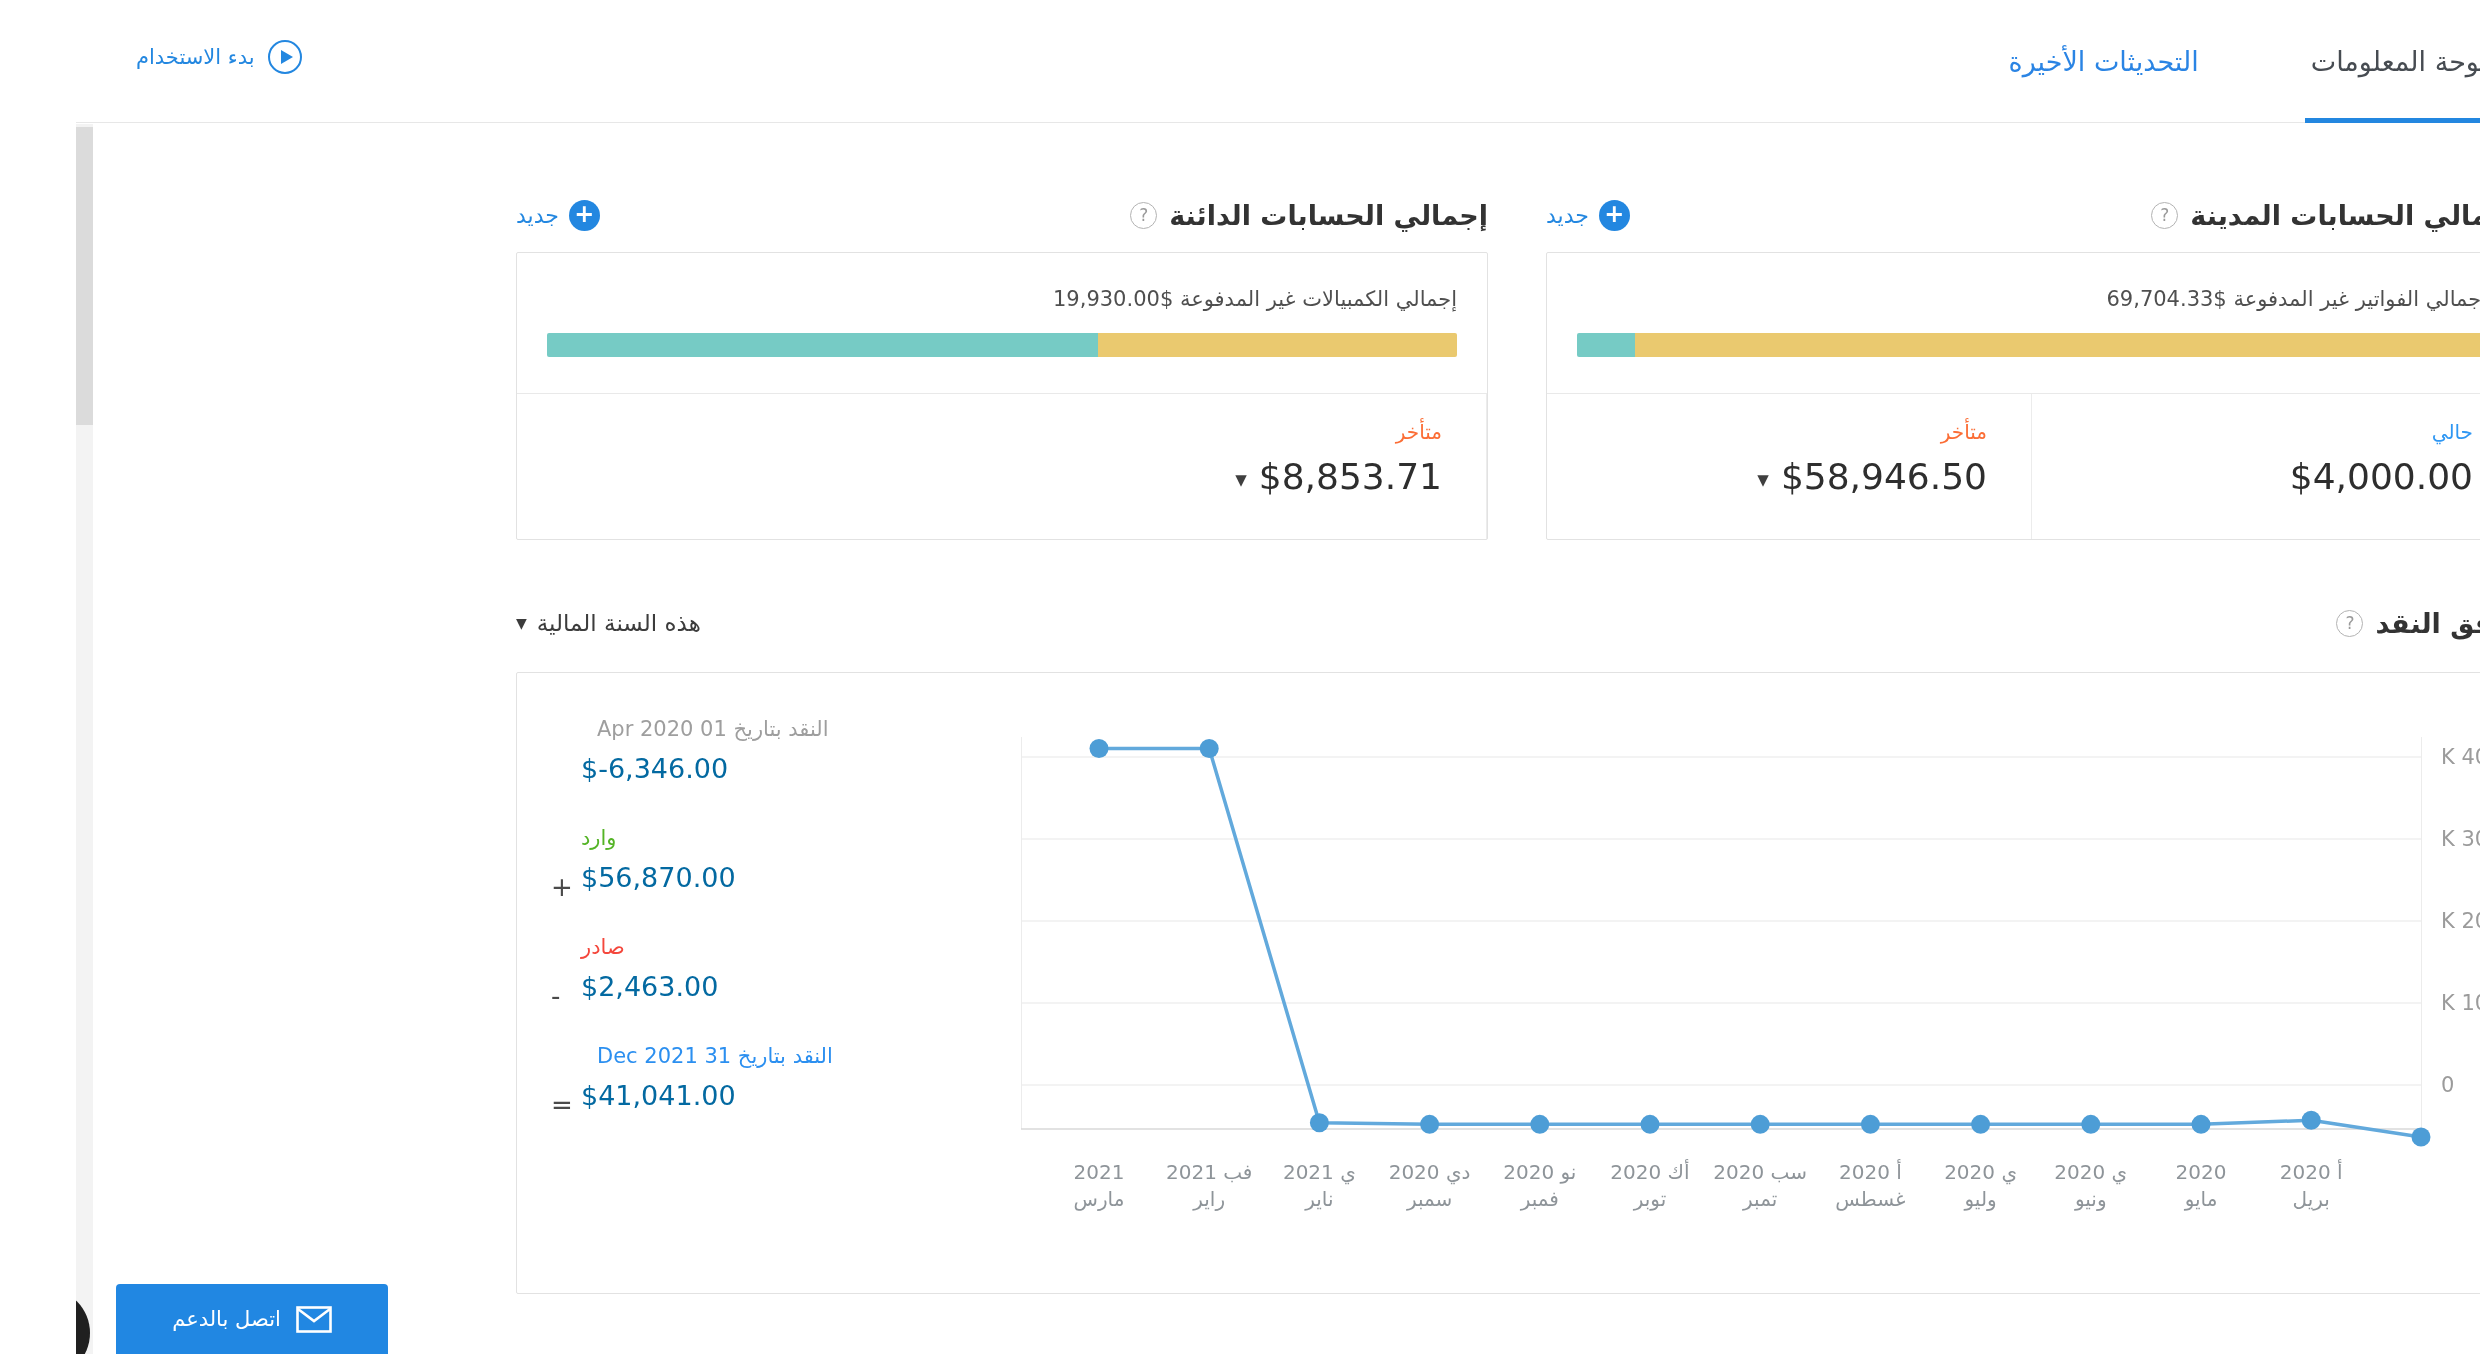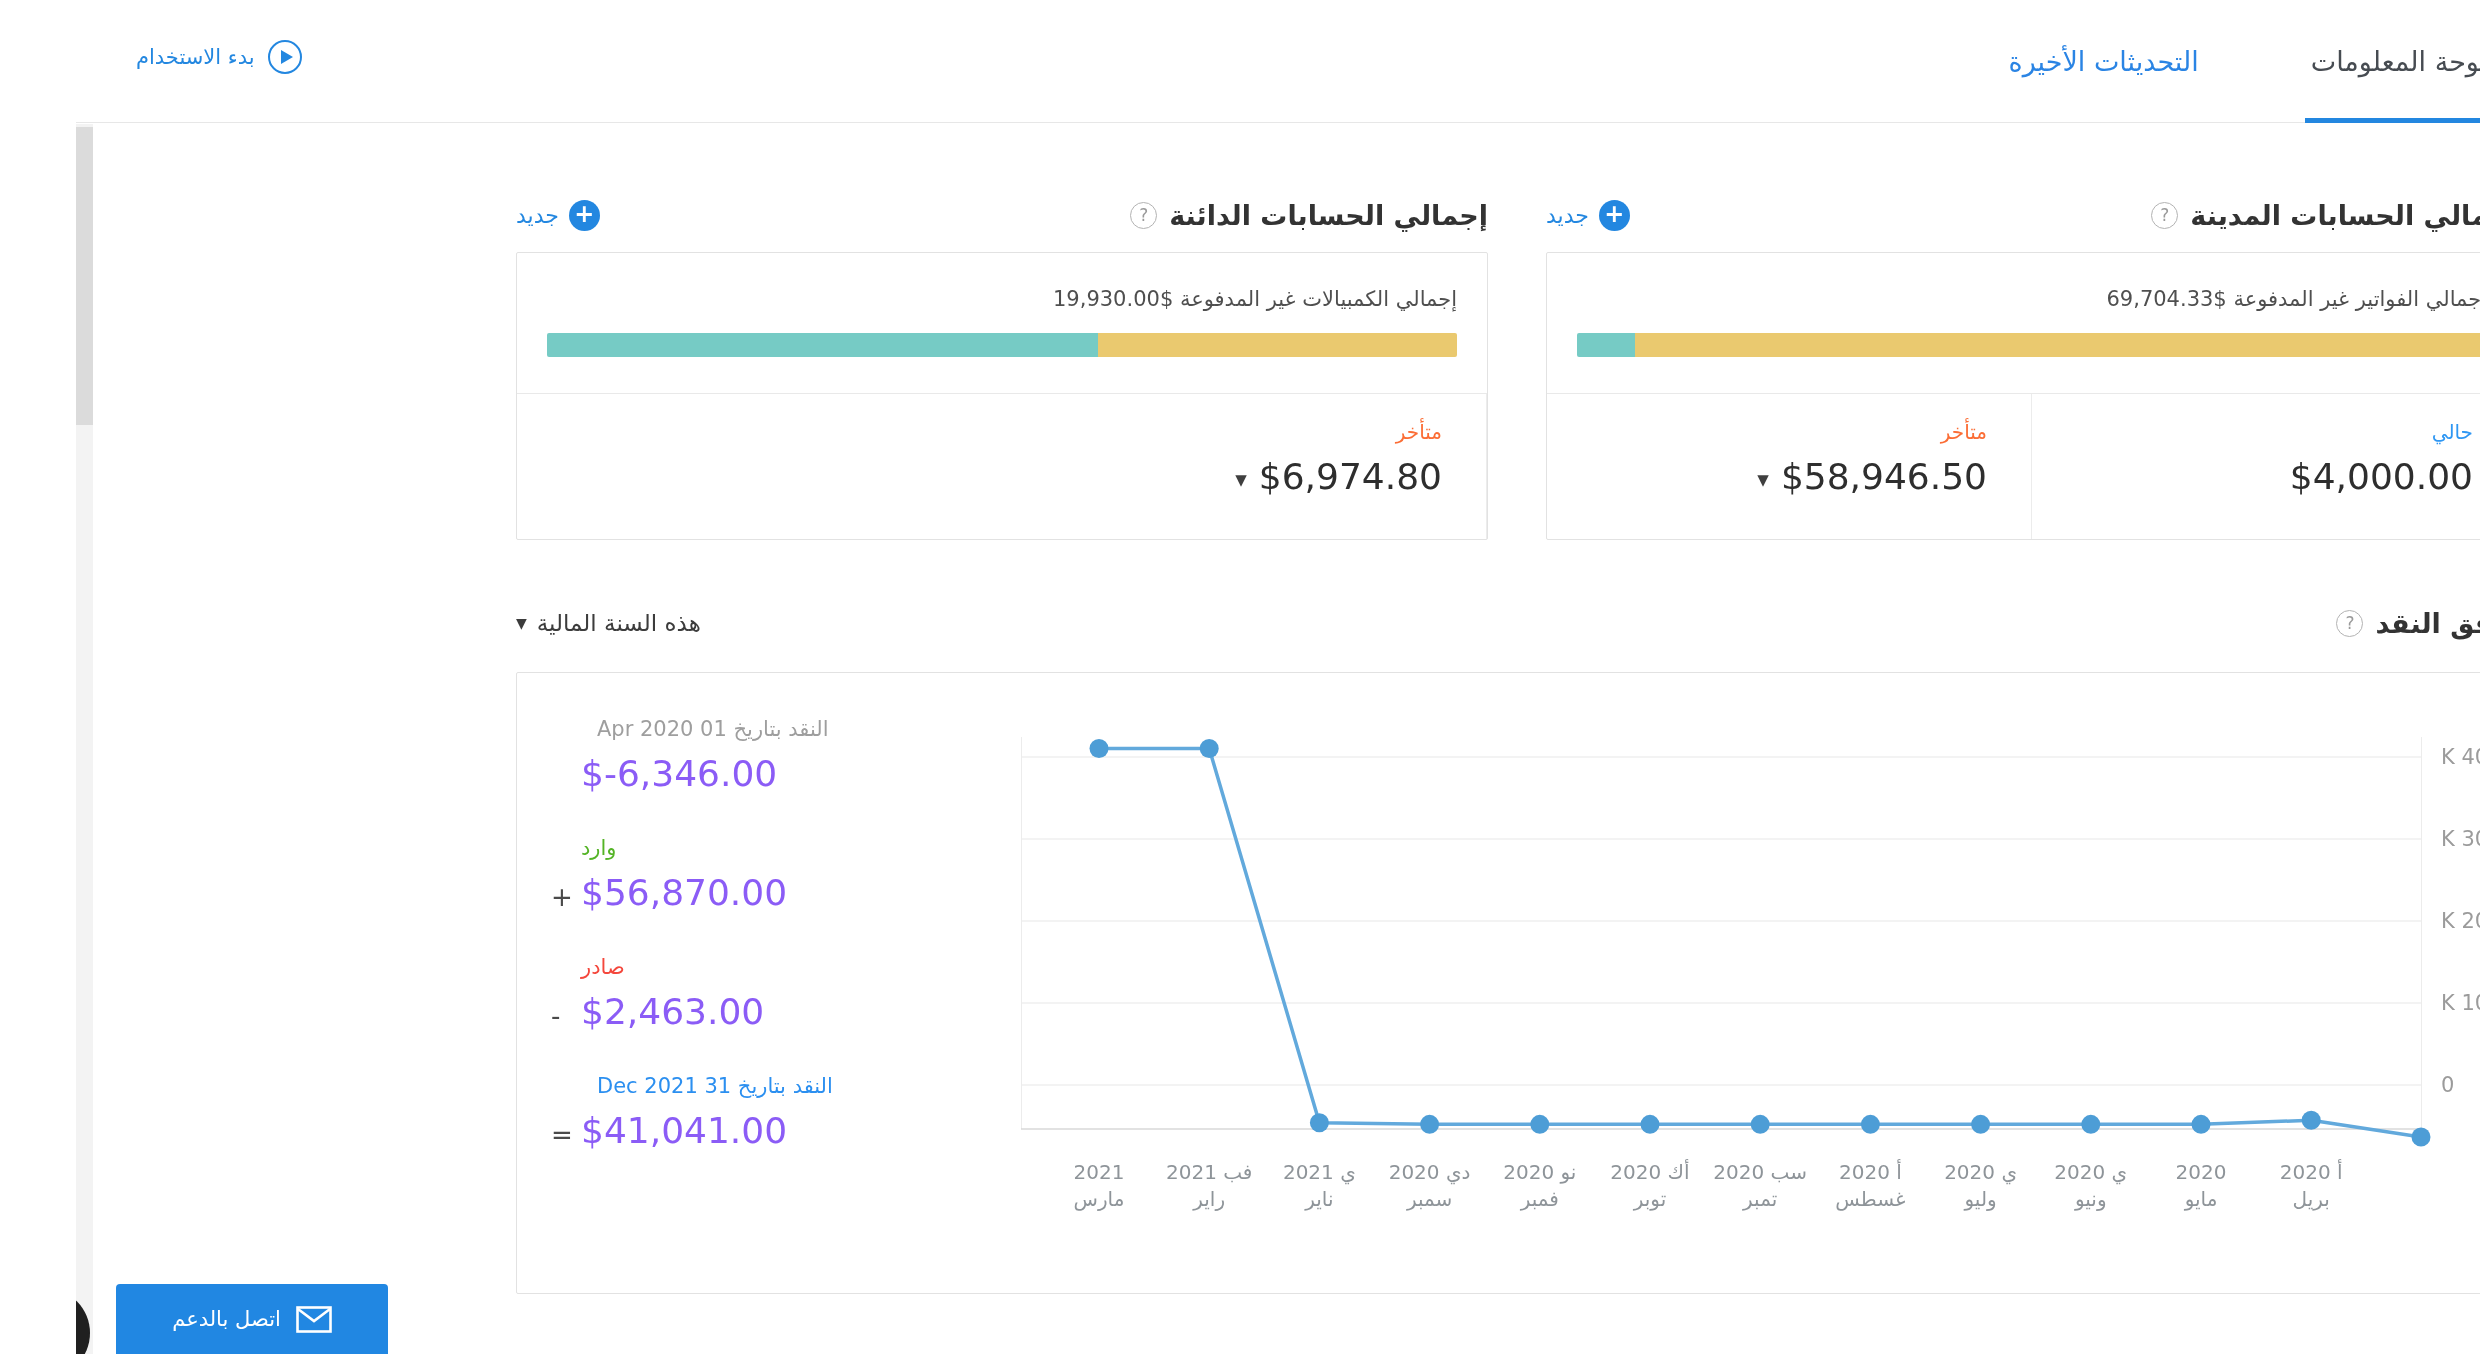--- a/index.html
+++ b/index.html
@@ -80,21 +80,21 @@
     direction:ltr; text-align:left; }
   .srow { position:relative; padding-left:30px; margin-bottom:42px; }
   .slabel { font-size:21px; margin-bottom:12px; direction:rtl; text-align:left; }
   .slabel .date { direction:ltr; unicode-bidi:isolate;margin-left:16px; }
   .lbl-gray { color:#9e9e9e; }
   .lbl-green { color:#54b426; }
   .lbl-red { color:#f4473c; }
   .lbl-blue { color:#2b8ff0; }
   .sprefix { position:absolute; left:0; top:46px; width:30px; font-size:26px;
     color:#4a4a4a; }
-  .samt { font-size:36px; color:#8b5cf6; }
+  .samt { font-size:27px; color:#0369a1; }
 
   #chart-wrap { position:absolute; left:504px; top:6px; width:1497px;
     height:610px; direction:ltr; }
   #x-labels { position:absolute; left:0; top:480px; width:1497px; height:70px; }
   .xlab { position:absolute; width:120px; text-align:center; font-size:20px;
     line-height:27px; color:#8e9499; direction:rtl; }
 
   
   #support-btn { position:absolute; left:40px; top:1284px; width:272px;
     height:70px; background:#2187e2; border-radius:4px 4px 0 0; display:flex;
@@ -184,21 +184,21 @@
       </div>
       <div class="hbar">
         <div class="seg-current" style="width: 60.6%;"></div>
         <div class="seg-overdue"></div>
       </div>
     </div>
     <div class="card-bottom">
       <div class="cell cell-overdue">
         <div class="cell-label lbl-overdue">متأخر</div>
         <div class="amt-row">
-          <span class="dd-caret">▼</span><span class="big-amt">$6,974.80</span>
+          <span class="dd-caret">▼</span><span class="big-amt">$8,853.71</span>
         </div>
       </div>
     </div>
   </div>
 </div>
 
 <div id="cashflow-head">
   <div class="head-right">
     <span class="card-title">تدفق النقد</span>
     <span class="help-icon">?</span>

